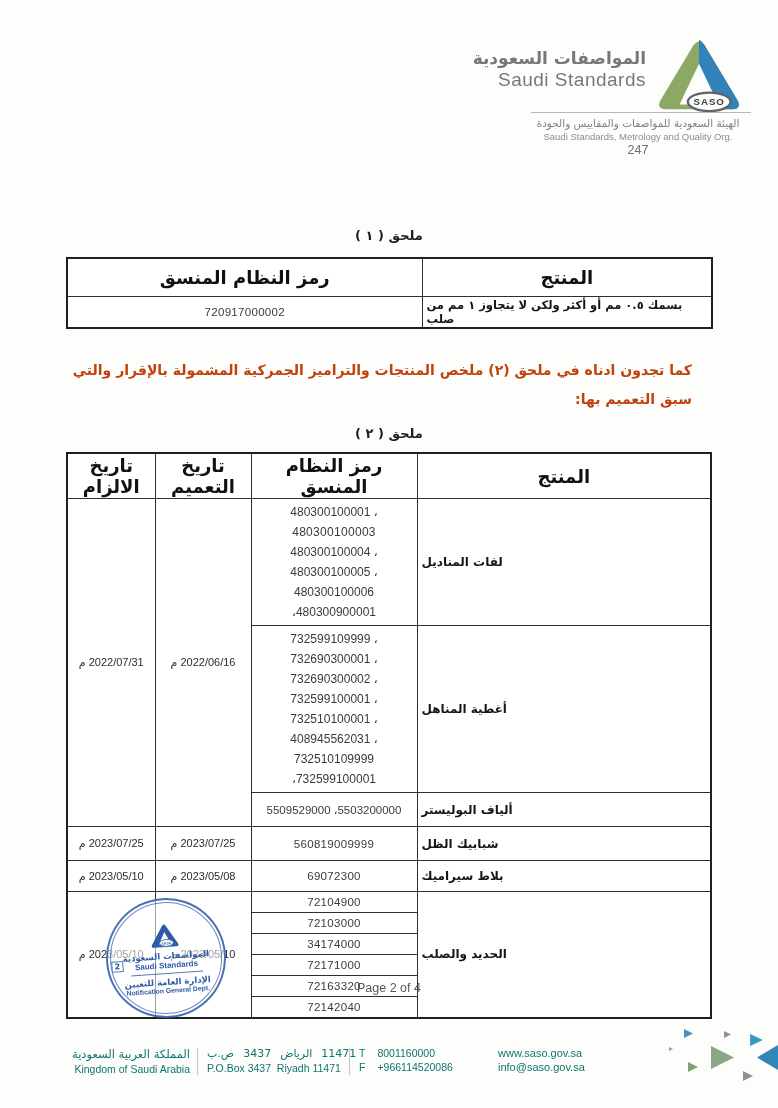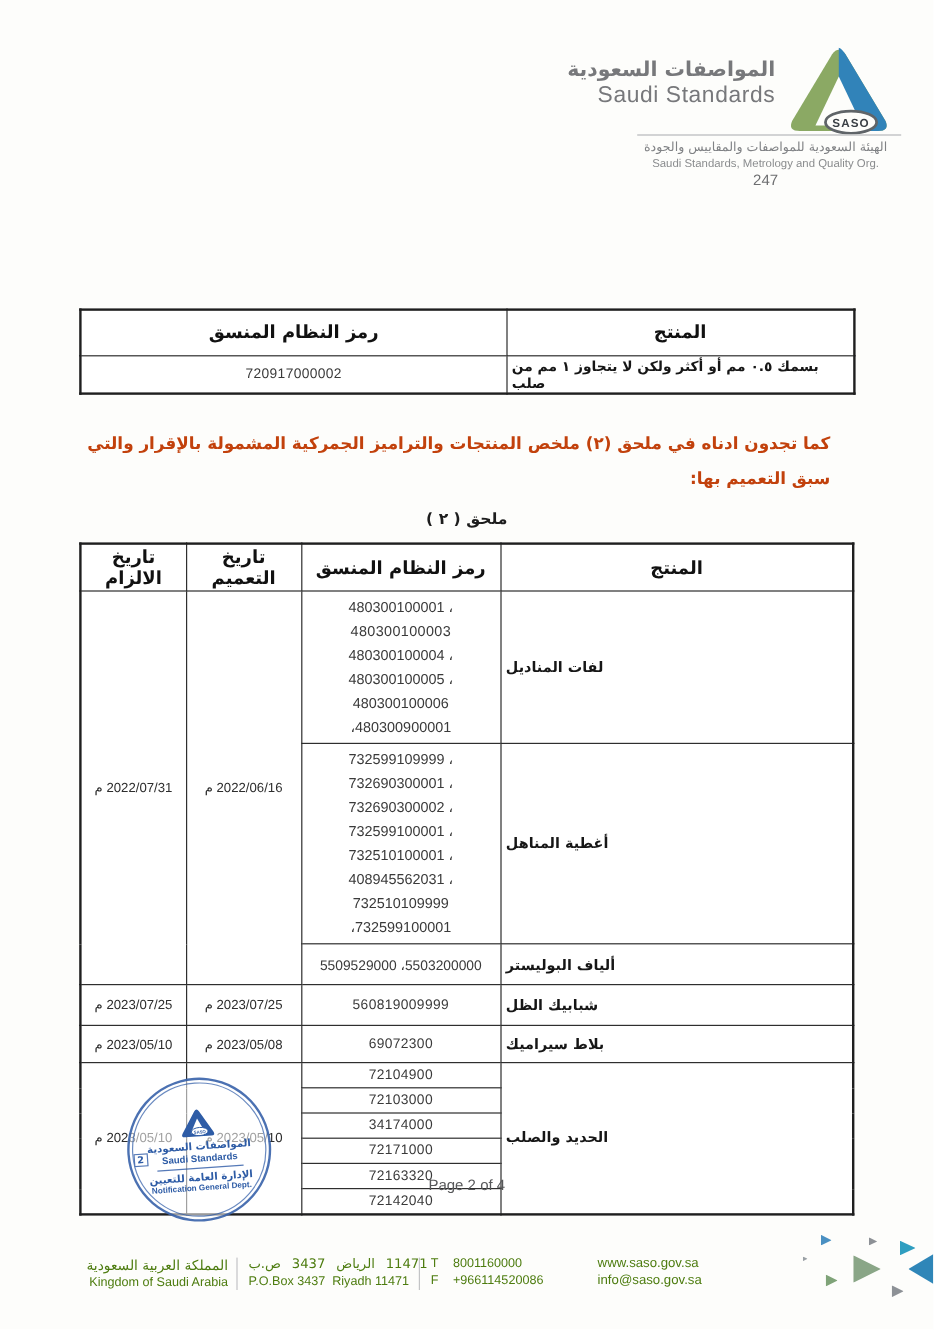--- a/index.html
+++ b/index.html
@@ -25,21 +25,21 @@
   .annex1 { top:228px; }
   .annex2 { top:426px; }
   .para2 { position:absolute; top:356px; right:86px; direction:rtl; text-align:right; font-weight:700; font-size:14px; color:#c2410c; line-height:29px; }
   .para2 div { white-space:nowrap; }
   
   table { border-collapse:collapse; table-layout:fixed; background:#fff; }
   .doc-table { position:absolute; left:66px; width:645px; direction:rtl; border:2px solid #1f1f1f; }
   .t1 { top:257px; }
   .t2 { top:452px; }
   th, td { border:1px solid #2e2e2e; padding:1px 4px; vertical-align:middle; }
-  th { font-weight:700; font-size:15px; color:#111; text-align:center; }
+  th { font-weight:700; font-size:18px; color:#111; text-align:center; }
   .t1 .th-row { height:38px; }
   .t1 .data-row { height:31px; }
   .t2 .th-row { height:37px; }
   td.prod { font-weight:700; font-size:12px; color:#161616; text-align:left; }
   td.codes { direction:ltr; text-align:center; font-size:12px; color:#3a3a3a; letter-spacing:0.3px;
              font-family:"Liberation Sans","DejaVu Sans",sans-serif; padding:3px 2px; }
   td.codes div { line-height:20px; }
   td.code-single { direction:ltr; text-align:center; font-size:11.5px; color:#3a3a3a; letter-spacing:0.3px;
                    font-family:"Liberation Sans","DejaVu Sans",sans-serif; }
   td.date { direction:rtl; text-align:center; font-size:11px; color:#2d2d2d; white-space:nowrap;
@@ -54,21 +54,21 @@
   .stamp-brand-ar { font-size:8.5px; font-weight:700; margin-top:2px; }
   .stamp-brand-en { font-size:8px; font-weight:700; font-family:"Liberation Sans","DejaVu Sans",sans-serif; }
   .stamp-sep { width:72px; border-top:1px solid rgba(43,88,165,0.8); margin:3px 0; }
   .stamp-dept-ar { font-size:8.5px; font-weight:700; }
   .stamp-dept-en { font-size:6.8px; font-weight:700; font-family:"Liberation Sans","DejaVu Sans",sans-serif; }
   .stamp-num { position:absolute; left:3px; top:58px; font-size:8px; font-weight:700;
                border:1px solid rgba(43,88,165,0.8); padding:0 2px; background:rgba(255,255,255,0.6); }
   
   .page-label { position:absolute; top:981px; left:0; width:778px; text-align:center; font-size:12.5px; color:#57585a;
                 font-family:"Liberation Sans","DejaVu Sans",sans-serif; }
-  .footer { position:absolute; top:1043px; left:0; width:778px; height:50px; color:#4d7c0f;
+  .footer { position:absolute; top:1043px; left:0; width:778px; height:50px; color:#0f766e;
             font-family:"Liberation Sans","DejaVu Sans",sans-serif; }
   .f-country { position:absolute; right:588px; top:4px; text-align:right; }
   .f-country .ar { font-size:11.5px; direction:rtl; font-family:"DejaVu Sans",sans-serif; }
   .f-country .en { font-size:10.5px; margin-top:2px; }
   .f-vline { position:absolute; top:5px; height:27px; border-left:1px solid #c3c4c6; }
   .v1 { left:197px; } .v2 { left:349px; }
   .f-address { position:absolute; left:207px; top:4px; }
   .f-address .ar { display:flex; direction:ltr; gap:9px; font-size:11px; font-family:"DejaVu Sans",sans-serif; }
   .f-address .en { font-size:10.5px; margin-top:2px; white-space:pre; }
   .f-phone { position:absolute; left:359px; top:4px; font-size:10.5px; }
@@ -97,20 +97,21 @@
     <div class="brand-ar" dir="rtl">المواصفات السعودية</div>
     <div class="brand-en">Saudi Standards</div>
   </div>
   <div class="header-divider"></div>
   <div class="org-block">
     <div class="org-ar" dir="rtl">الهيئة السعودية للمواصفات والمقاييس والجودة</div>
     <div class="org-en">Saudi Standards, Metrology and Quality Org.</div>
   </div>
   <div class="page-num">247</div>
 
+  <div class="annex-label annex1">ملحق ( ١ )</div>
 
   <table class="doc-table t1">
     <colgroup>
         <col style="width:290px">
         <col style="width:355px">
       </colgroup>
     <tbody>
         <tr class="th-row">
       <th>المنتج</th>
       <th>رمز النظام المنسق</th>

